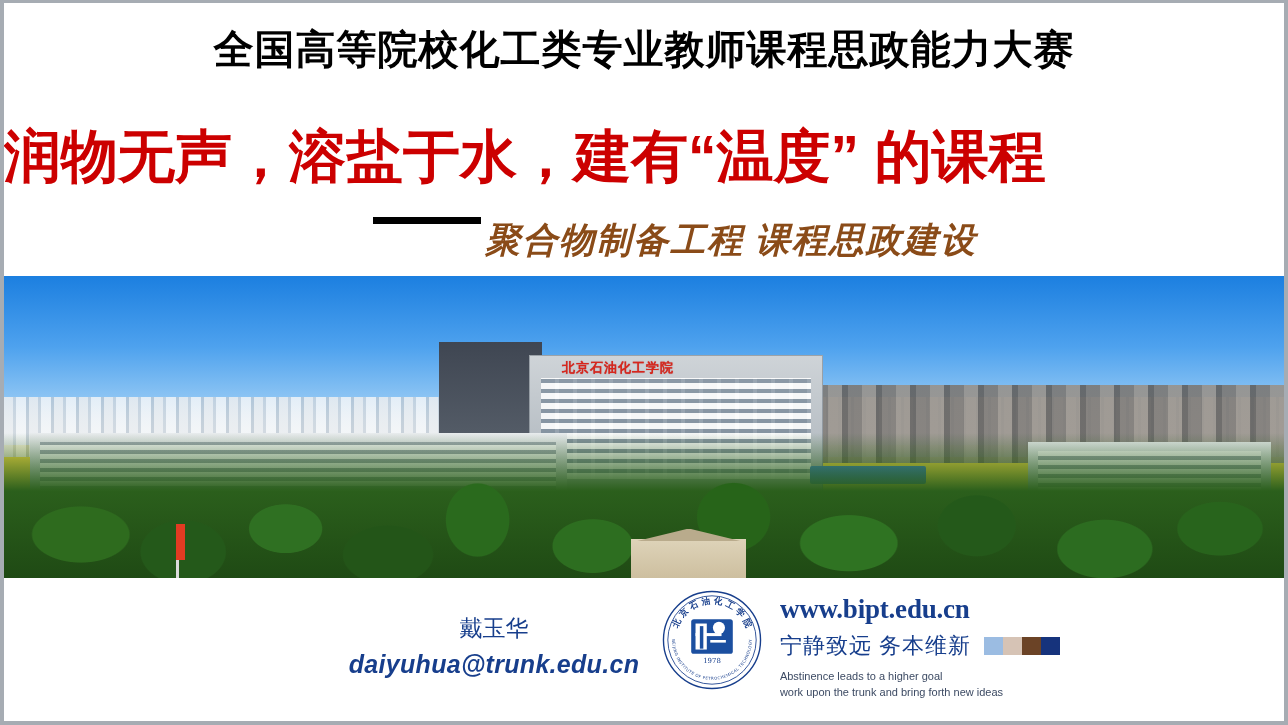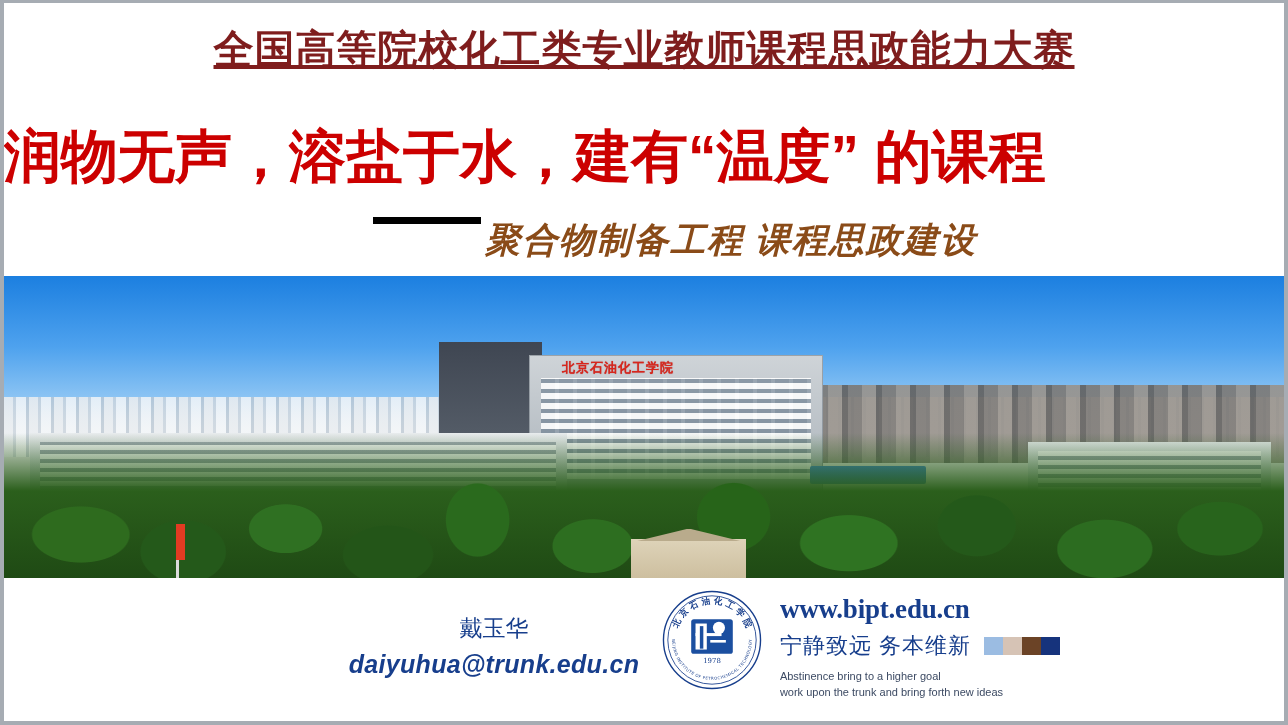--- a/index.html
+++ b/index.html
@@ -37,28 +37,27 @@
     height: 273px;
     background: #ffffff;
   }
 
   .competition-title {
     position: absolute;
     top: 24px;
     left: 0;
     width: 100%;
     text-align: center;
-    color: #7f1d1d;
+    color: #000000;
     font-size: 40px;
     font-weight: bold;
     letter-spacing: 1px;
     line-height: 1.1;
     white-space: nowrap;
     font-family: "Liberation Sans", "DejaVu Sans", sans-serif;
-    text-decoration: underline;
   }
 
   .main-slogan {
     position: absolute;
     top: 124px;
     left: 0;
     width: 100%;
     color: #CC0000;
     font-size: 57px;
     font-weight: bold;
@@ -96,21 +95,21 @@
   }
 
   
   .photo {
     position: absolute;
     left: 0;
     top: 273px;
     width: 1280px;
     height: 302px;
     overflow: hidden;
-    background: #e5e5e5;
+    background: #fde047;
   }
   .sky {
     position: absolute; left: 0; top: 0; width: 100%; height: 56%;
     background: linear-gradient(180deg, #1c7fe0 0%, #4ea2ee 42%, #9ccdf5 80%, #cfe5f7 100%);
   }
   .haze {
     position: absolute; left: 0; top: 40%; width: 100%; height: 16%;
     background: linear-gradient(180deg, rgba(255,255,255,0) 0%, rgba(232,240,246,0.9) 70%, rgba(226,233,240,1) 100%);
   }
   .far-city {
@@ -380,20 +379,20 @@
           <span class="brand-motto">宁静致远 务本维新</span>
           <span class="swatches">
             <span class="swatch" style="background:#9BBCE2"></span>
             <span class="swatch" style="background:#D6C3B5"></span>
             <span class="swatch" style="background:#6B4326"></span>
             <span class="swatch" style="background:#16337C"></span>
           </span>
         </div>
 
         <div class="brand-en">
-          <div>Abstinence bring to a higher goal</div>
+          <div>Abstinence leads to a higher goal</div>
           <div>work upon the trunk and bring forth new ideas</div>
         </div>
       </div>
     </div>
   </div>
 
 </div>
 
 </body></html>

